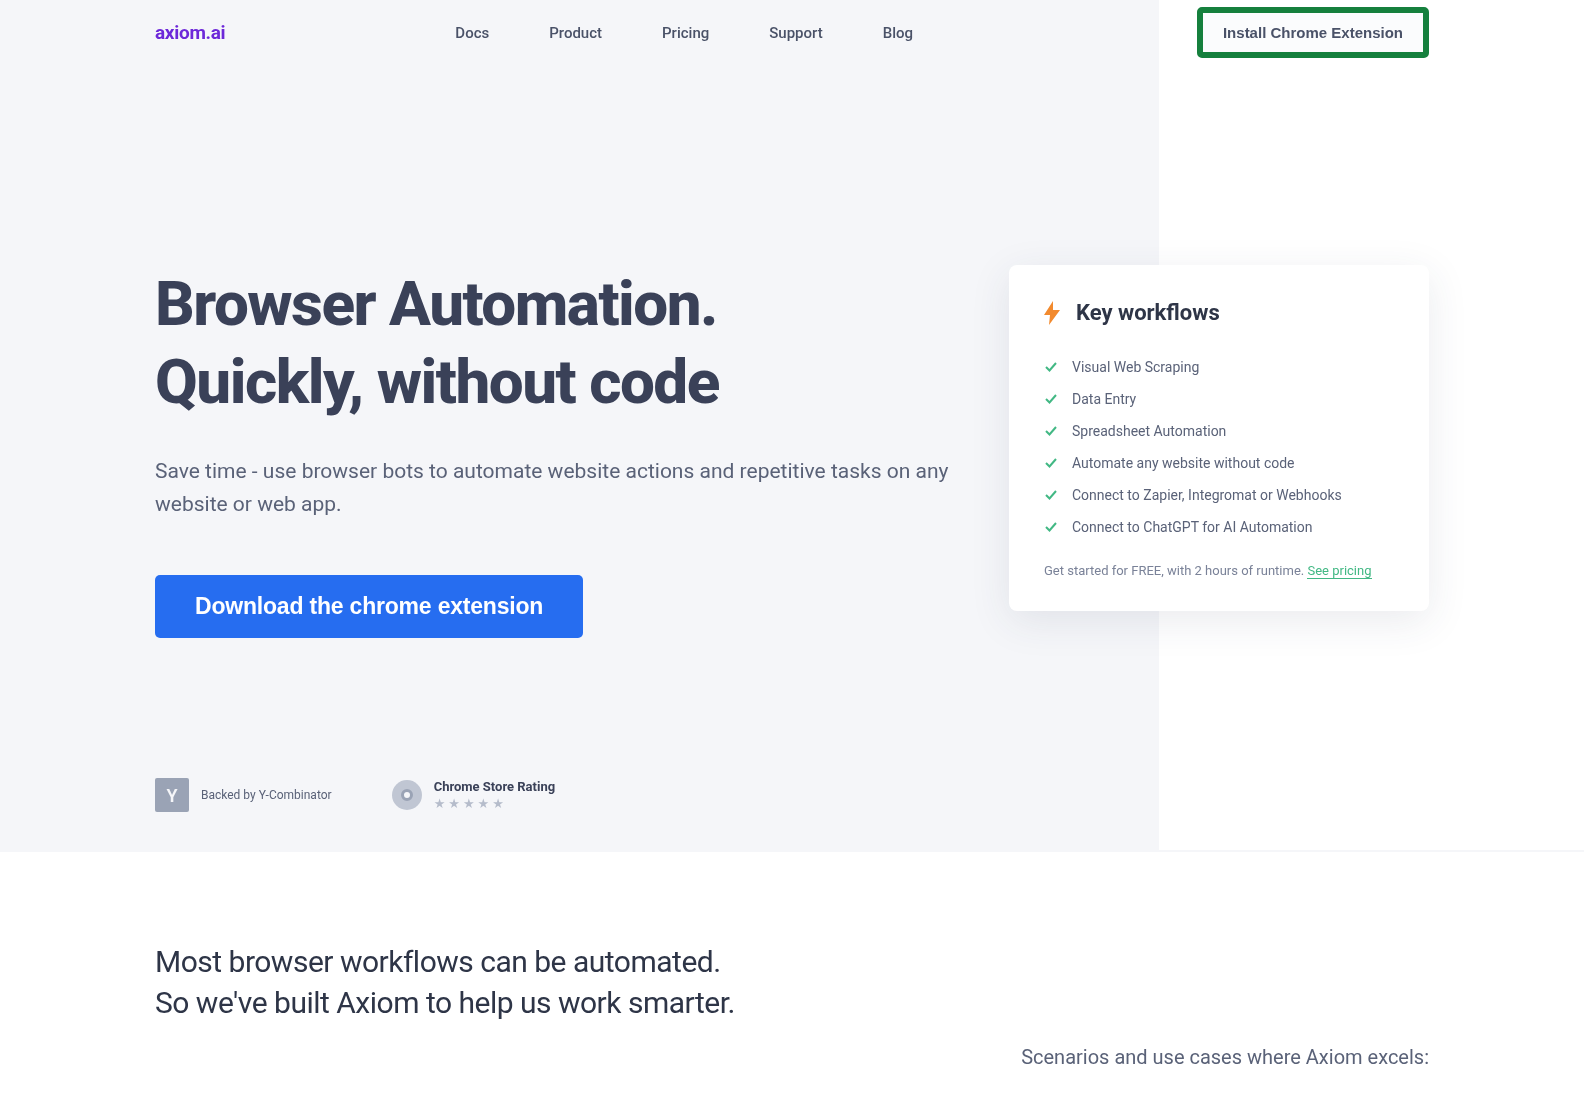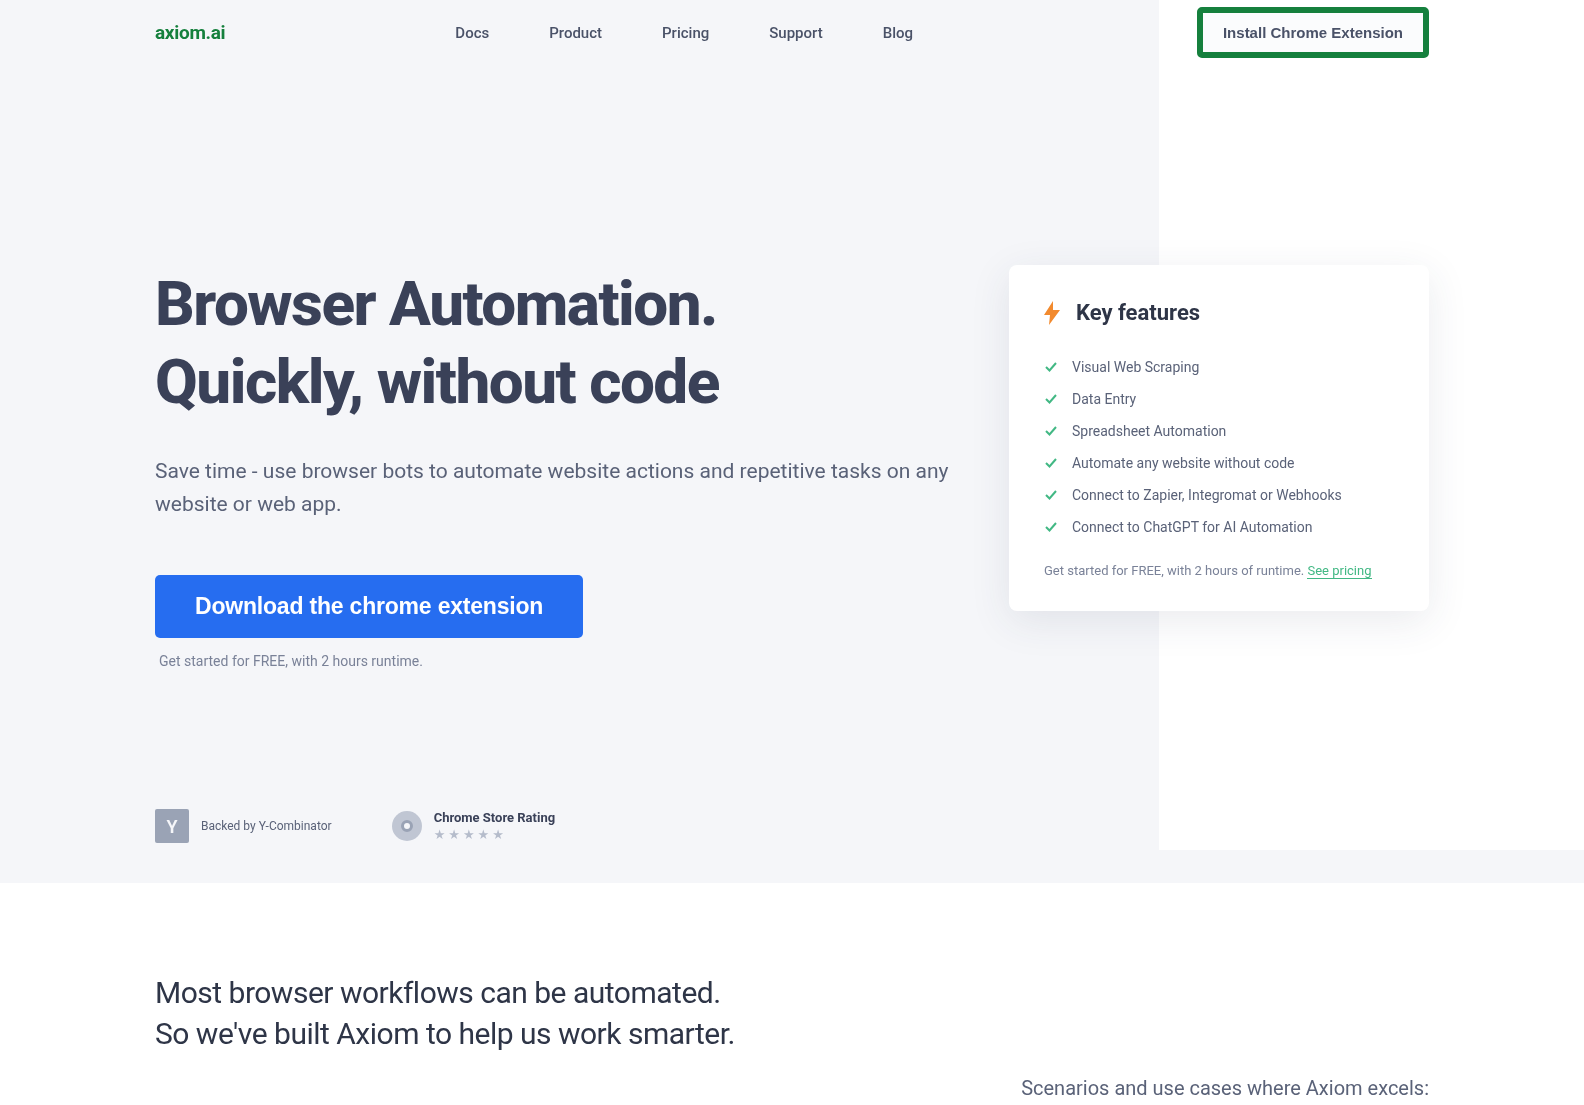--- a/index.html
+++ b/index.html
@@ -33,21 +33,21 @@
       z-index: 10;
       display: flex;
       align-items: center;
       padding: 20px 155px;
       height: 65px;
     }
     
     .logo {
       font-weight: 700;
       font-size: 19px;
-      color: #15803d;
+      color: #6d28d9;
       letter-spacing: -0.3px;
     }
     
     .nav {
       display: flex;
       gap: 60px;
       margin-left: 230px;
     }
     
     .nav-item {
@@ -290,31 +290,30 @@
   <button class="install-btn">Install Chrome Extension</button>
 </header>
 
 <section class="hero">
   <h1 class="hero-title">
     <span>Browser Automation.</span><br>
     <span>Quickly, without code</span>
   </h1>
   <p class="hero-subtitle">Save time - use browser bots to automate website actions and repetitive tasks on any website or web app.</p>
   <button class="download-btn">Download the chrome extension</button>
-  <p class="download-note">Get started for FREE, with 2 hours runtime.</p>
 </section>
 
 <aside class="features-card">
   <div class="features-header">
     <span class="bolt-icon">
       <svg width="16" height="24" viewBox="0 0 16 24" fill="currentColor">
           <path d="M9 0 L0 14 L6 14 L5 24 L16 9 L9 9 Z"></path>
         </svg>
     </span>
-    <h2 class="features-title">Key features</h2>
+    <h2 class="features-title">Key workflows</h2>
   </div>
   <ul class="features-list">
     <li class="feature-item">
       <span class="check-icon">
           <svg width="14" height="14" viewBox="0 0 14 14" fill="none" stroke="currentColor" stroke-width="2">
             <path d="M2 7 L5.5 10.5 L12 3"></path>
           </svg>
         </span>
       <span>Visual Web Scraping</span>
     </li>

